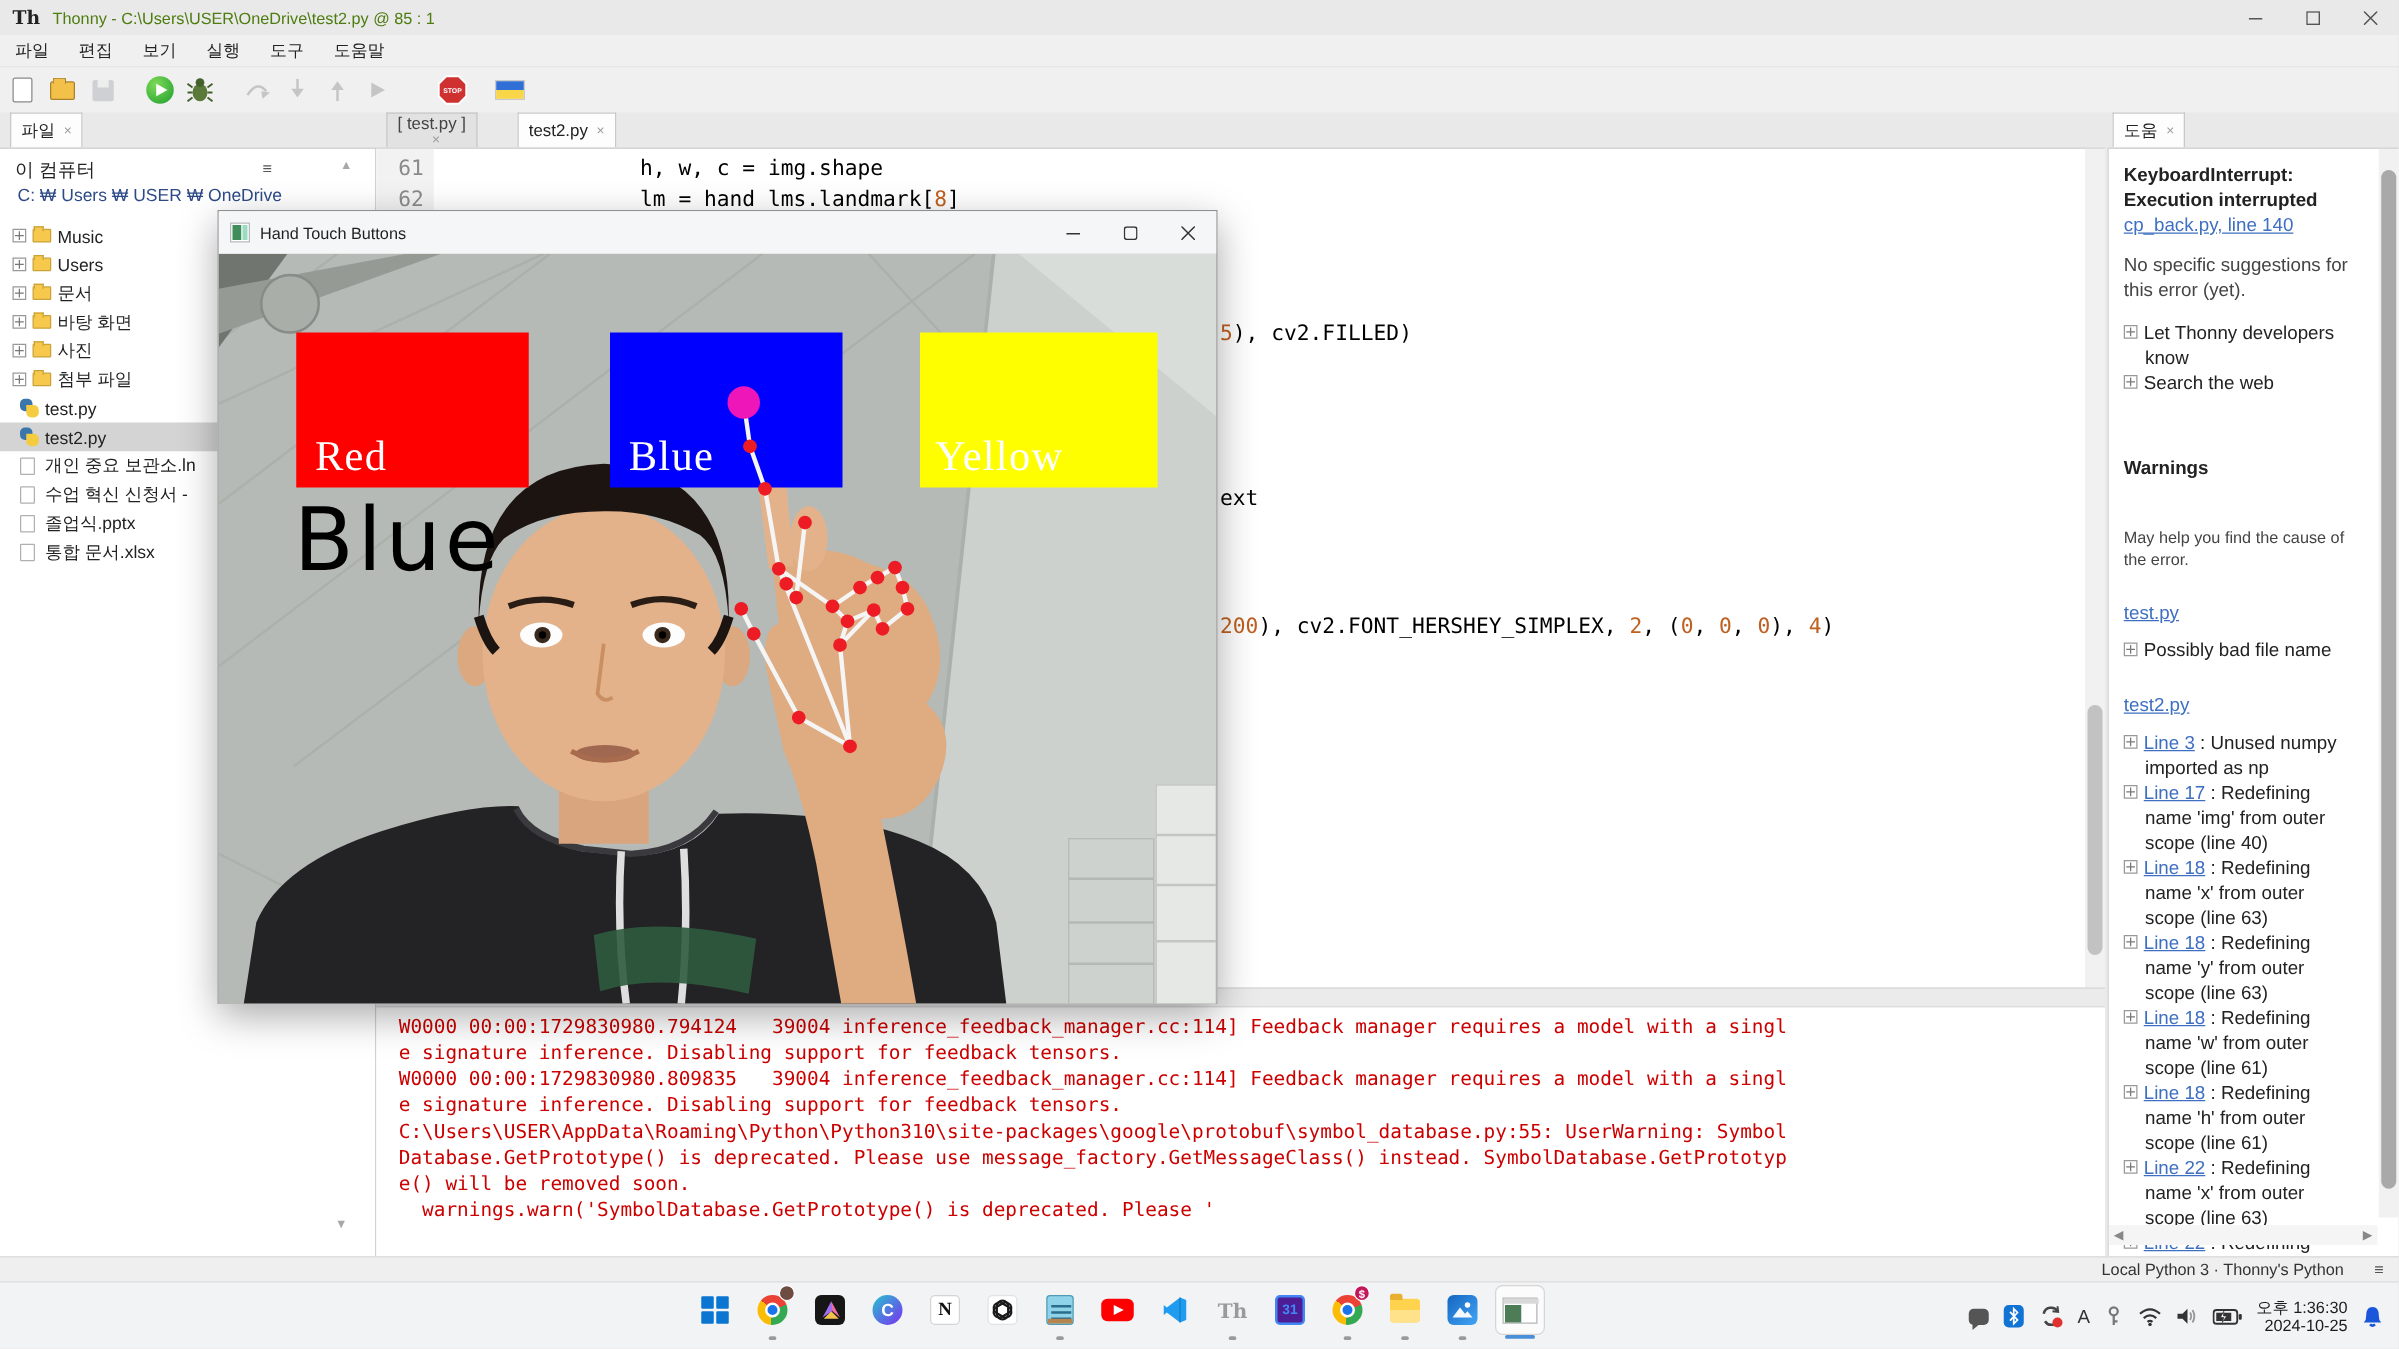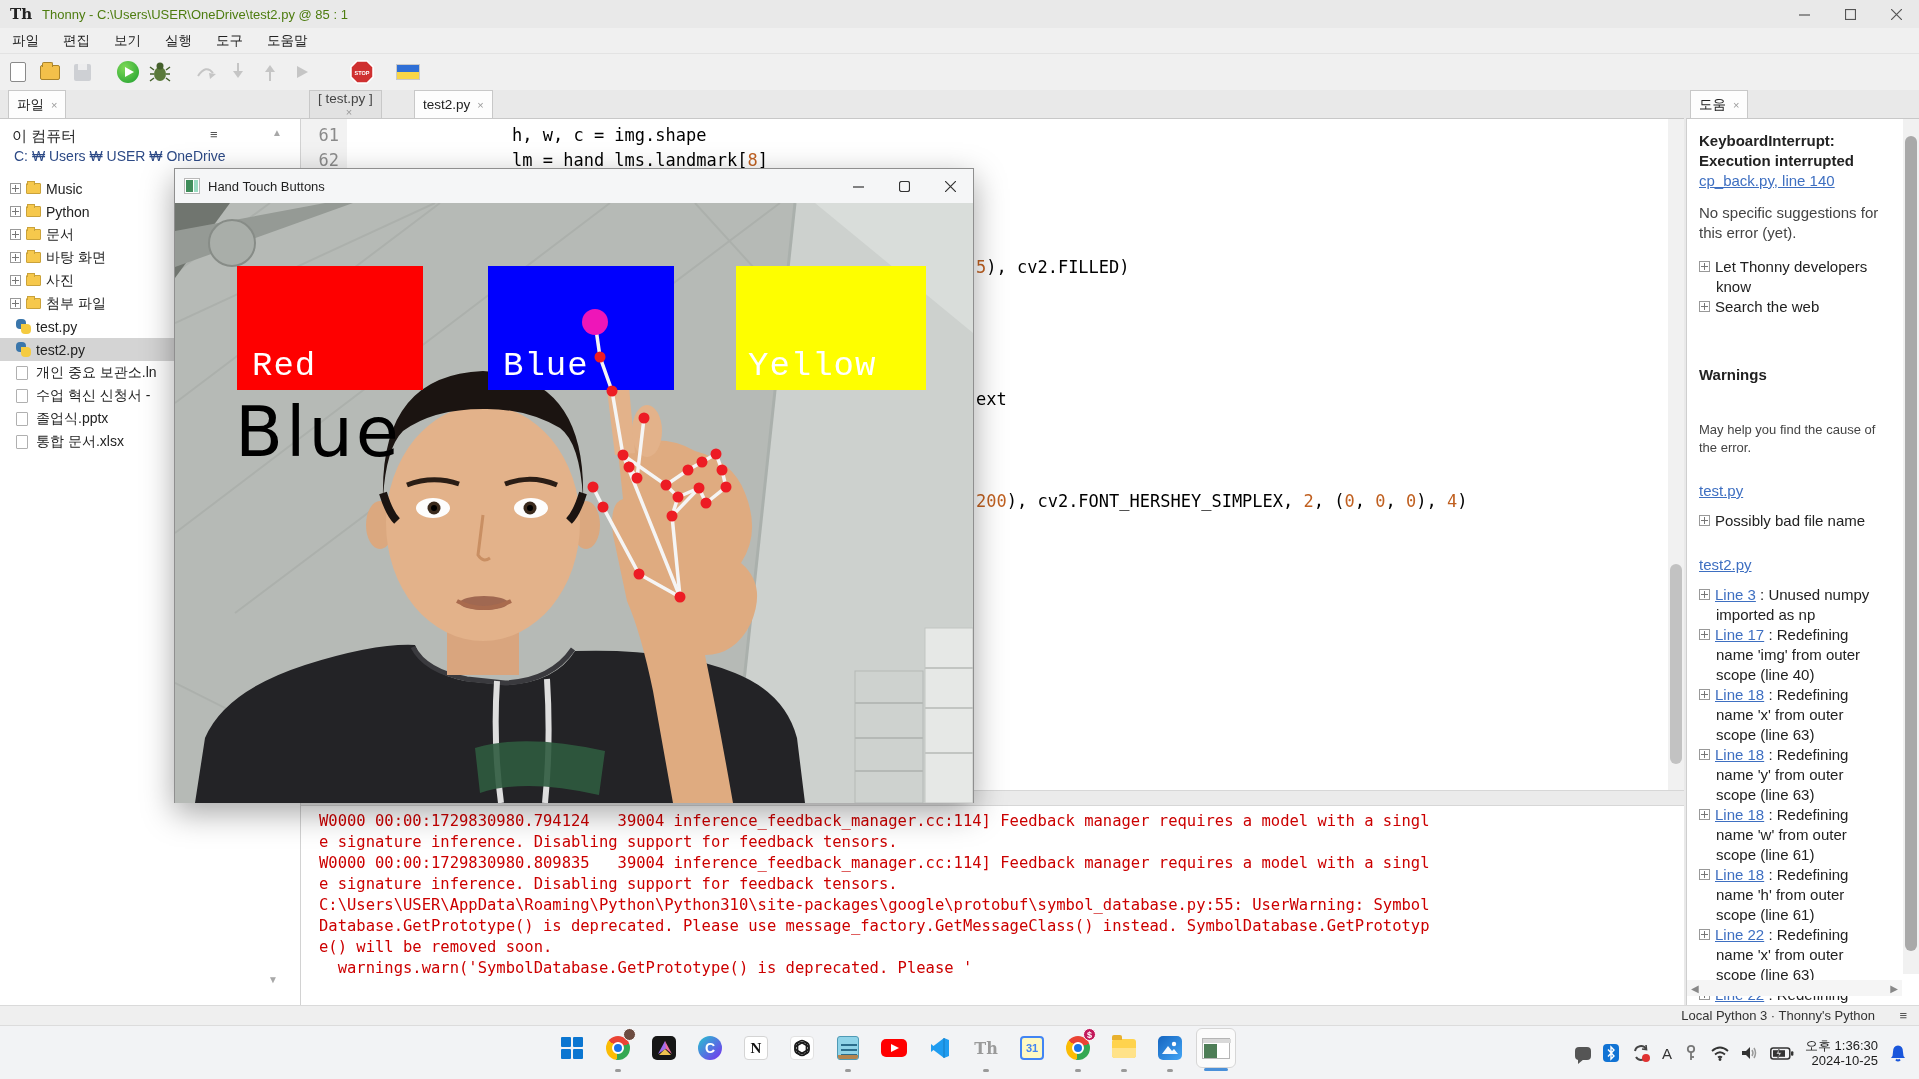--- a/index.html
+++ b/index.html
@@ -100,21 +100,21 @@
 .pop-ico:before{content:"";position:absolute;left:1px;top:1px;width:7px;height:12px;background:#3f8d5a;}
 .pop-ico:after{content:"";position:absolute;right:1px;top:1px;width:4px;height:12px;background:#9adbc2;}
 .pop-title{font-size:13px;color:#1f1f1f;}
 .pop-controls{position:absolute;right:0;top:0;height:34px;display:flex;}
 .pop-ctl{width:46px;height:34px;display:flex;align-items:center;justify-content:center;color:#333;font-size:14px;}
 .pop-ctl svg{display:block;}
 .pop-content{position:absolute;left:0;top:34px;width:798px;height:600px;overflow:hidden;background:#b9bcb8;}
 .scene,.skel{position:absolute;left:0;top:0;}
 .skel{z-index:3;pointer-events:none;}
 .cv-btn{position:absolute;top:63px;height:124px;z-index:2;}
-.cv-label{position:absolute;left:15px;bottom:5px;color:#fff;font-family:Liberation Mono, monospace;font-size:34px;letter-spacing:1px;margin-top:41px;}
+.cv-label{position:absolute;left:15px;bottom:5px;color:#fff;font-family:Liberation Serif, serif;font-size:34px;letter-spacing:1px;margin-top:41px;}
 .cv-overlay{position:absolute;left:60px;top:188px;z-index:2;color:#000;font-family:"DejaVu Sans",sans-serif;font-size:70px;letter-spacing:3px;}
 
 
 .taskbar{position:absolute;left:0;top:1025px;width:1919px;height:54px;background:#f2f3f5;border-top:1px solid #dcdcdc;z-index:60;}
 .tb-apps{position:absolute;left:552px;top:2px;display:flex;gap:6px;align-items:center;}
 .tb-btn{width:40px;height:40px;border-radius:6px;display:flex;align-items:center;justify-content:center;position:relative;}
 .tb-dash{position:absolute;bottom:-4px;left:17px;width:6px;height:3px;border-radius:2px;background:#9a9a9a;}
 .tb-active{background:#fbfbfb;border:1px solid #d6d6d6;}
 .tb-active .tb-dash{width:24px;left:7px;background:#4a90d9;}
 .ic-start{width:22px;height:22px;display:grid;grid-template-columns:10px 10px;grid-template-rows:10px 10px;gap:2px;}
@@ -127,21 +127,21 @@
 .ic-origami{width:24px;height:24px;border-radius:5px;background:#161616;display:flex;align-items:center;justify-content:center;}
 .ic-canva{width:24px;height:24px;border-radius:50%;background:linear-gradient(135deg,#26c4cf,#7a2ff0);color:#fff;font-size:14px;font-weight:bold;display:flex;align-items:center;justify-content:center;}
 .ic-notion{width:24px;height:24px;border-radius:4px;background:#fff;border:1px solid #d4d4d4;color:#111;font-family:"Liberation Serif",serif;font-weight:bold;font-size:15px;display:flex;align-items:center;justify-content:center;}
 .ic-gpt{width:24px;height:24px;border-radius:4px;background:#fff;border:1px solid #e2e2e2;display:flex;align-items:center;justify-content:center;}
 .ic-notepad{width:22px;height:24px;border-radius:3px;background:#8fd3e8;border:1px solid #4f9ab5;position:relative;overflow:hidden;}
 .ic-notepad:before{content:"";position:absolute;left:3px;top:7px;width:16px;height:2px;background:#2b6d8c;box-shadow:0 5px 0 #2b6d8c,0 10px 0 #2b6d8c;}
 .ic-notepad:after{content:"";position:absolute;left:0;bottom:0;width:22px;height:4px;background:#b5854f;}
 .ic-yt{width:26px;height:18px;border-radius:5px;background:#f00;position:relative;}
 .ic-yt:before{content:"";position:absolute;left:10px;top:4.5px;border-left:8px solid #fff;border-top:4.5px solid transparent;border-bottom:4.5px solid transparent;}
 .ic-thonny{font-family:"DejaVu Serif",serif;font-size:16px;font-weight:bold;color:#9a9a9a;}
-.ic-cal{width:24px;height:24px;background:#fef9c3;border:2px solid #4285f4;border-radius:4px;color:#4285f4;font-size:11px;font-weight:bold;display:flex;align-items:center;justify-content:center;}
+.ic-cal{width:24px;height:24px;background:#4c1d95;border:2px solid #4285f4;border-radius:4px;color:#4285f4;font-size:11px;font-weight:bold;display:flex;align-items:center;justify-content:center;}
 .ic-explorer{width:24px;height:19px;background:#ffd34d;border-radius:3px;position:relative;}
 .ic-explorer:before{content:"";position:absolute;left:0;top:-4px;width:10px;height:5px;background:#e8b02e;border-radius:2px 2px 0 0;}
 .ic-explorer:after{content:"";position:absolute;left:0;bottom:0;width:24px;height:10px;background:#ffe289;border-radius:0 0 3px 3px;}
 .ic-photos{width:24px;height:24px;border-radius:5px;background:linear-gradient(135deg,#1565c0,#42a5f5);display:flex;align-items:center;justify-content:center;}
 .mini-win{width:28px;height:21px;border:1px solid #b5b5b5;background:#fff;position:relative;}
 .mini-win:before{content:"";position:absolute;left:0;top:0;width:28px;height:4px;background:#d9d9d9;}
 .mini-win:after{content:"";position:absolute;left:1px;top:5px;width:13px;height:14px;background:#4d7d56;}
 .tray{position:absolute;right:0;top:0;height:54px;display:flex;align-items:center;gap:11px;padding-right:12px;}
 .tray-ico{display:flex;align-items:center;justify-content:center;}
 .ic-bubble{width:16px;height:13px;background:#555;border-radius:4px;position:relative;}
@@ -260,21 +260,21 @@
         <span class="fp-ico">
           <span class="ic-folder"></span>
         </span>
         <span>Music</span>
       </div>
     <div class="fp-row">
         <span class="fp-exp"></span>
         <span class="fp-ico">
           <span class="ic-folder"></span>
         </span>
-        <span>Python</span>
+        <span>Users</span>
       </div>
     <div class="fp-row">
         <span class="fp-exp"></span>
         <span class="fp-ico">
           <span class="ic-folder"></span>
         </span>
         <span>문서</span>
       </div>
     <div class="fp-row">
         <span class="fp-exp"></span>

